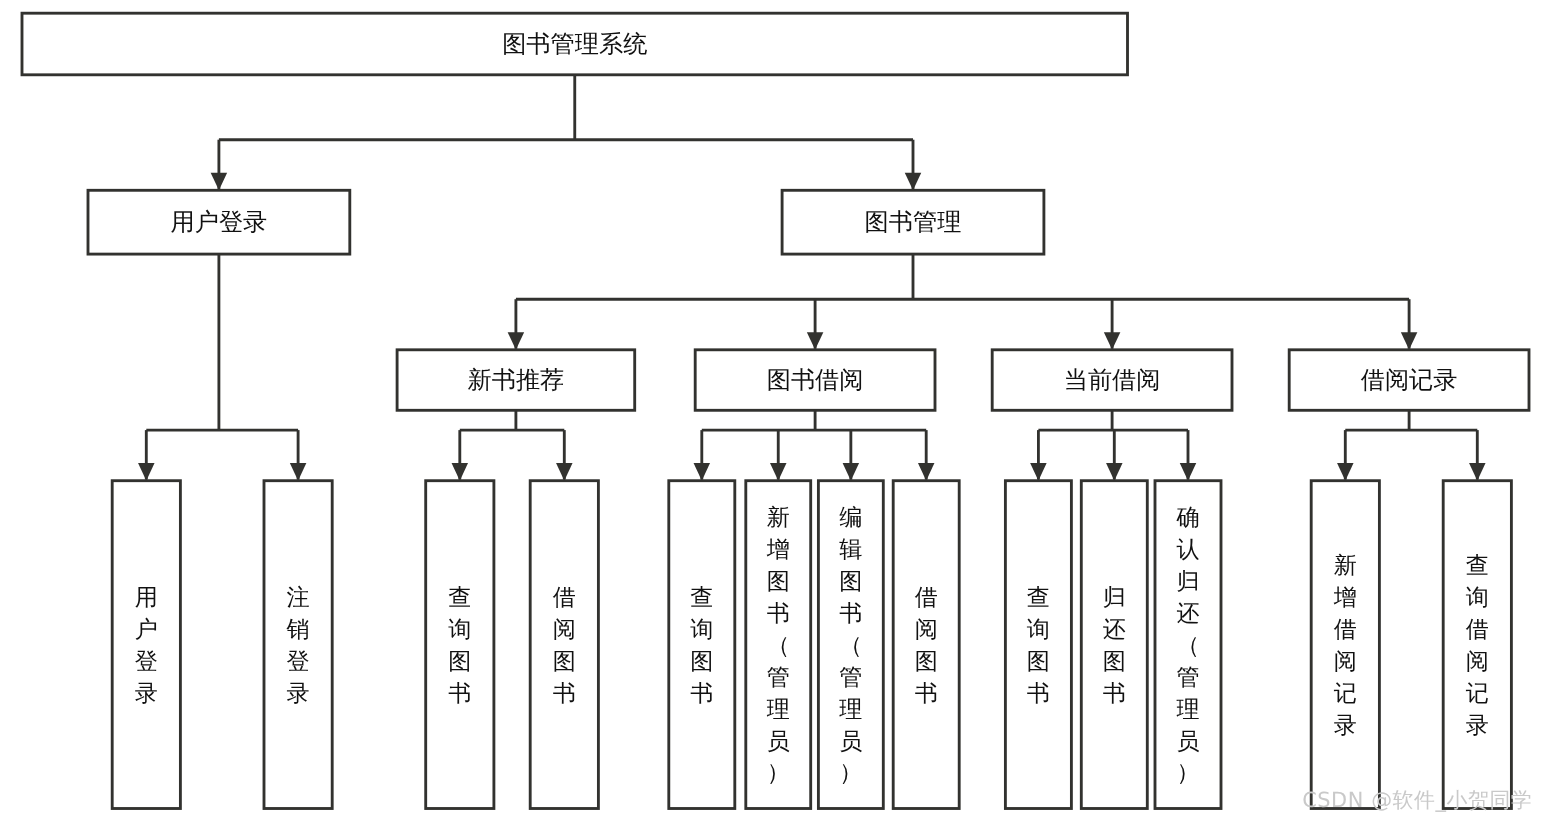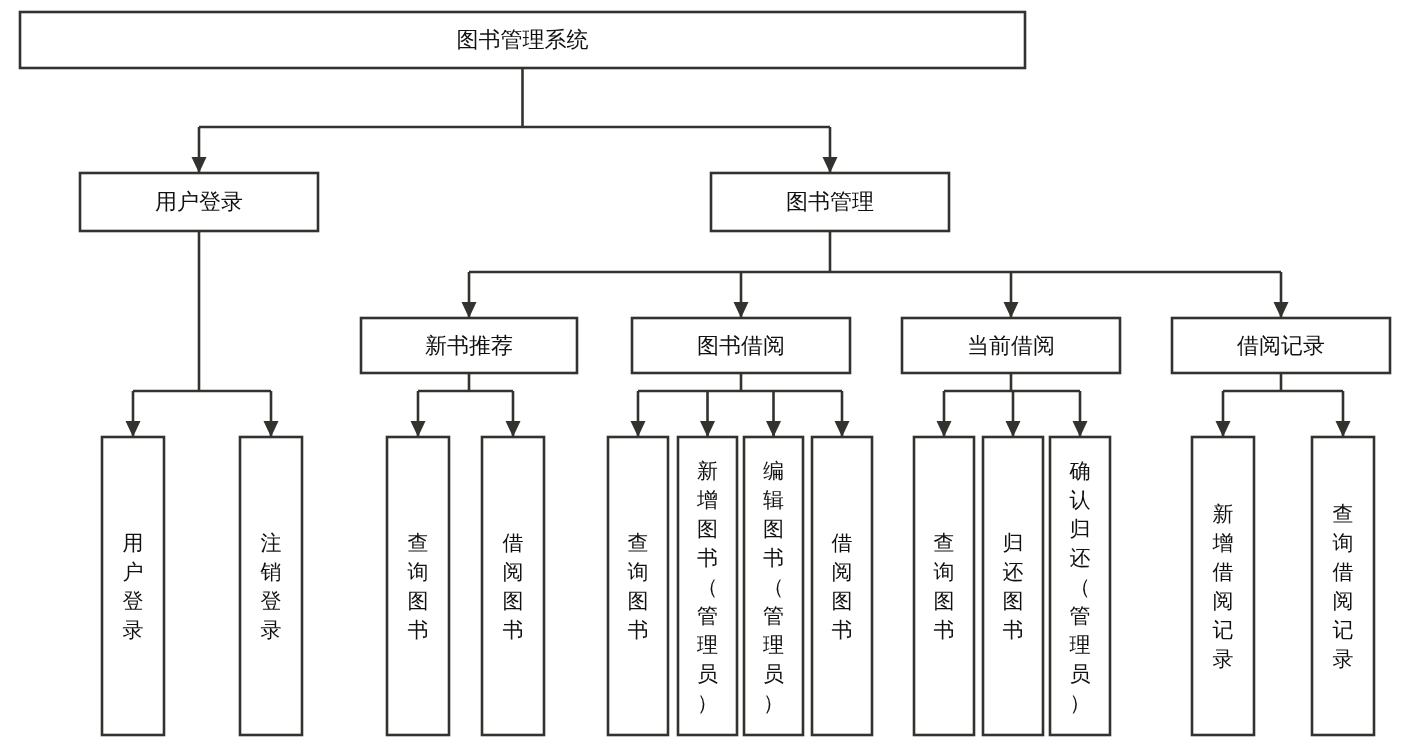--- a/index.html
+++ b/index.html
@@ -215,13 +215,14 @@
         <g>
           <rect x="1192" y="437" width="62" height="298" class="node-box"></rect>
           <text x="1223" y="0" class="node-label-v"><tspan x="1223" y="521">新</tspan><tspan x="1223" y="550">增</tspan><tspan x="1223" y="579">借</tspan><tspan x="1223" y="608">阅</tspan><tspan x="1223" y="637">记</tspan><tspan x="1223" y="666">录</tspan></text>
         </g>
         <g>
           <rect x="1312" y="437" width="62" height="298" class="node-box"></rect>
           <text x="1343" y="0" class="node-label-v"><tspan x="1343" y="521">查</tspan><tspan x="1343" y="550">询</tspan><tspan x="1343" y="579">借</tspan><tspan x="1343" y="608">阅</tspan><tspan x="1343" y="637">记</tspan><tspan x="1343" y="666">录</tspan></text>
         </g>
       </g>
   </svg>
+  <div class="watermark-text">CSDN @软件_小贺同学</div>
 </div>
 
 </body></html>

